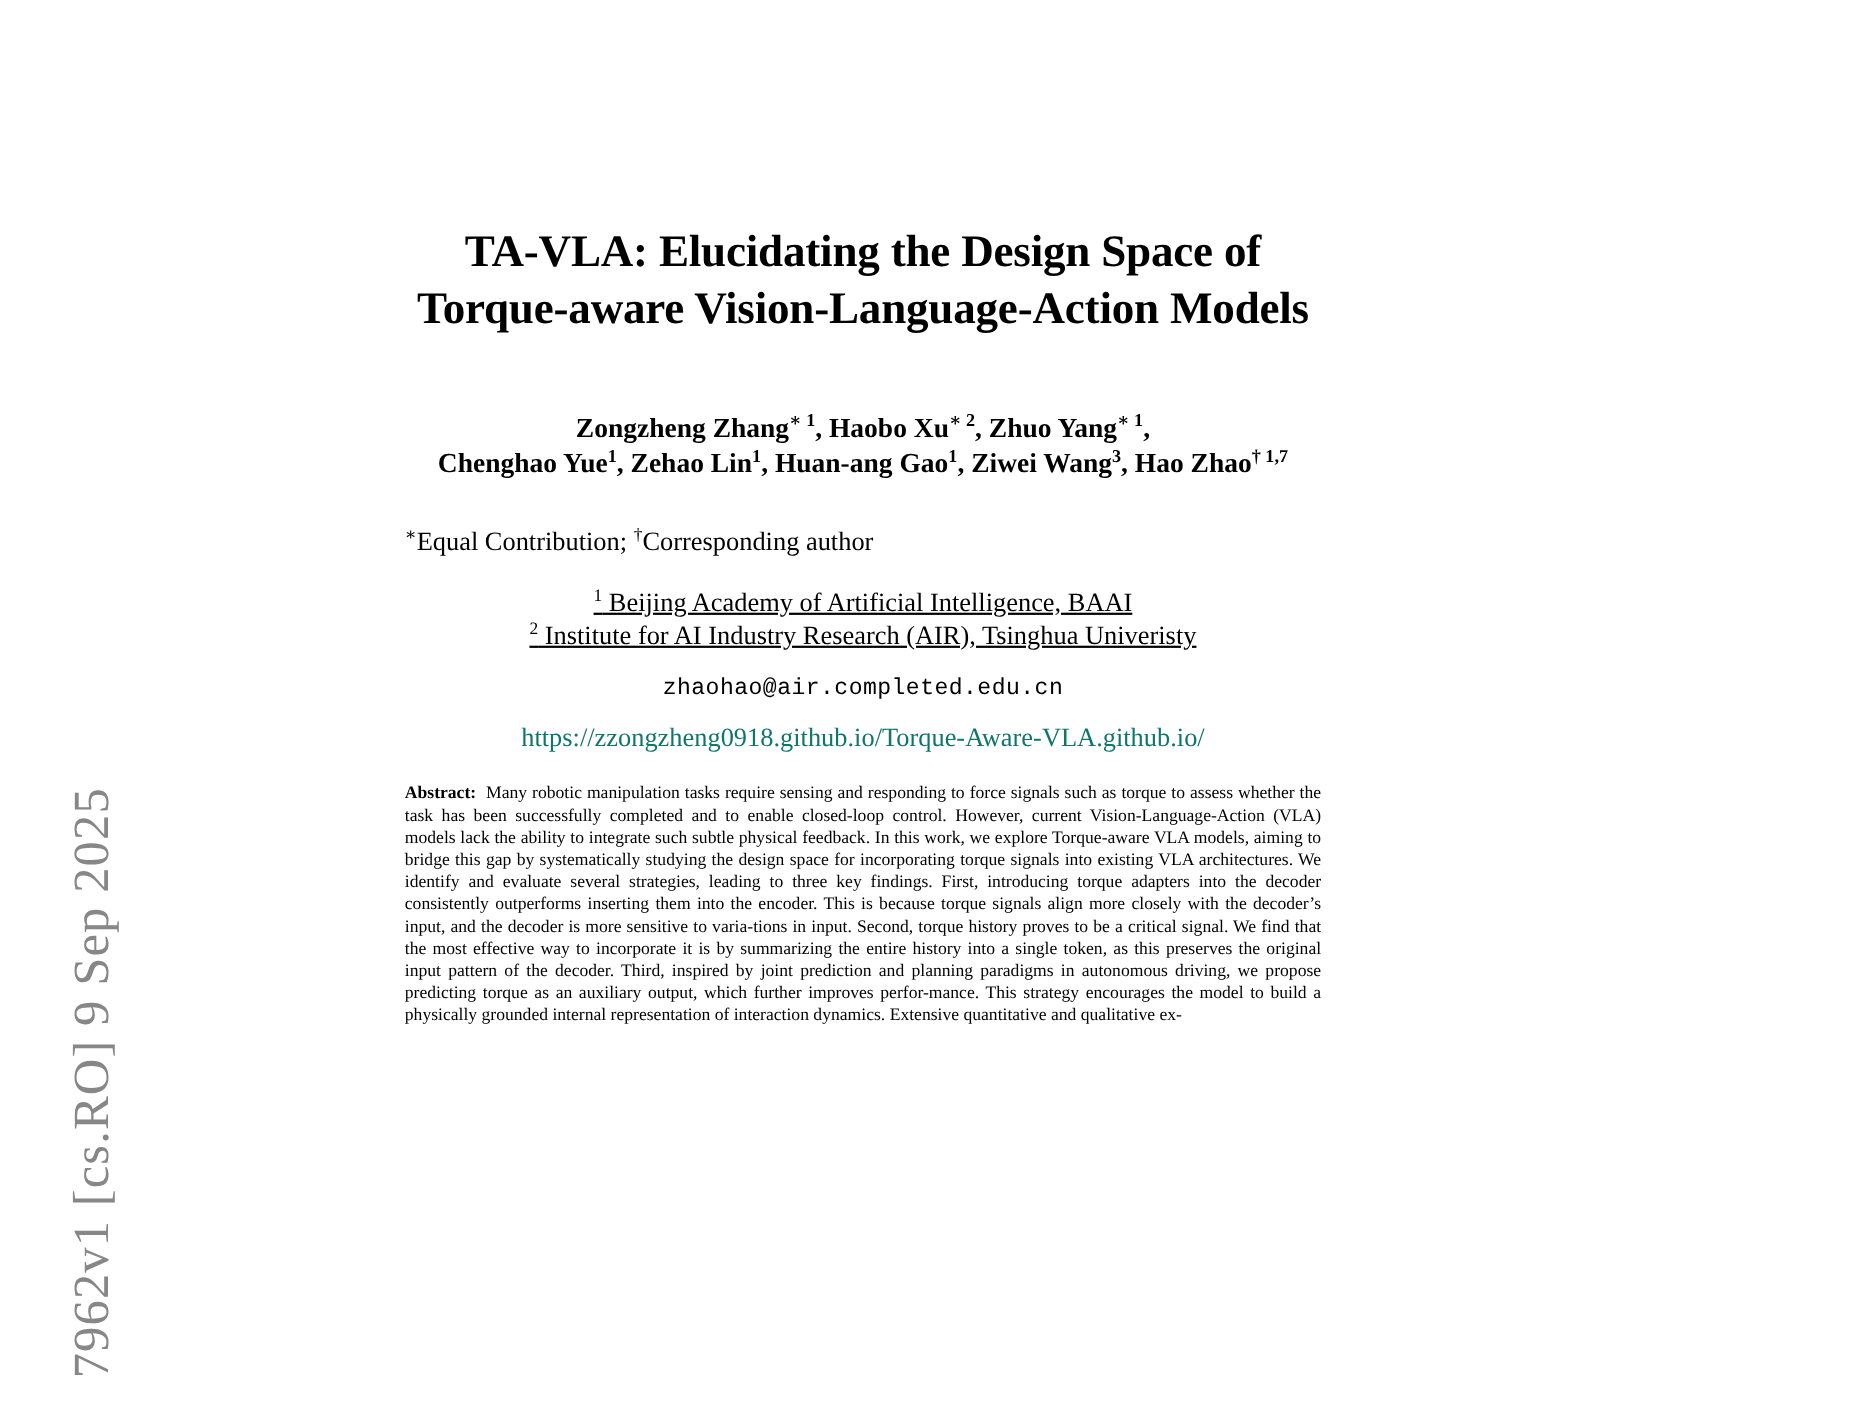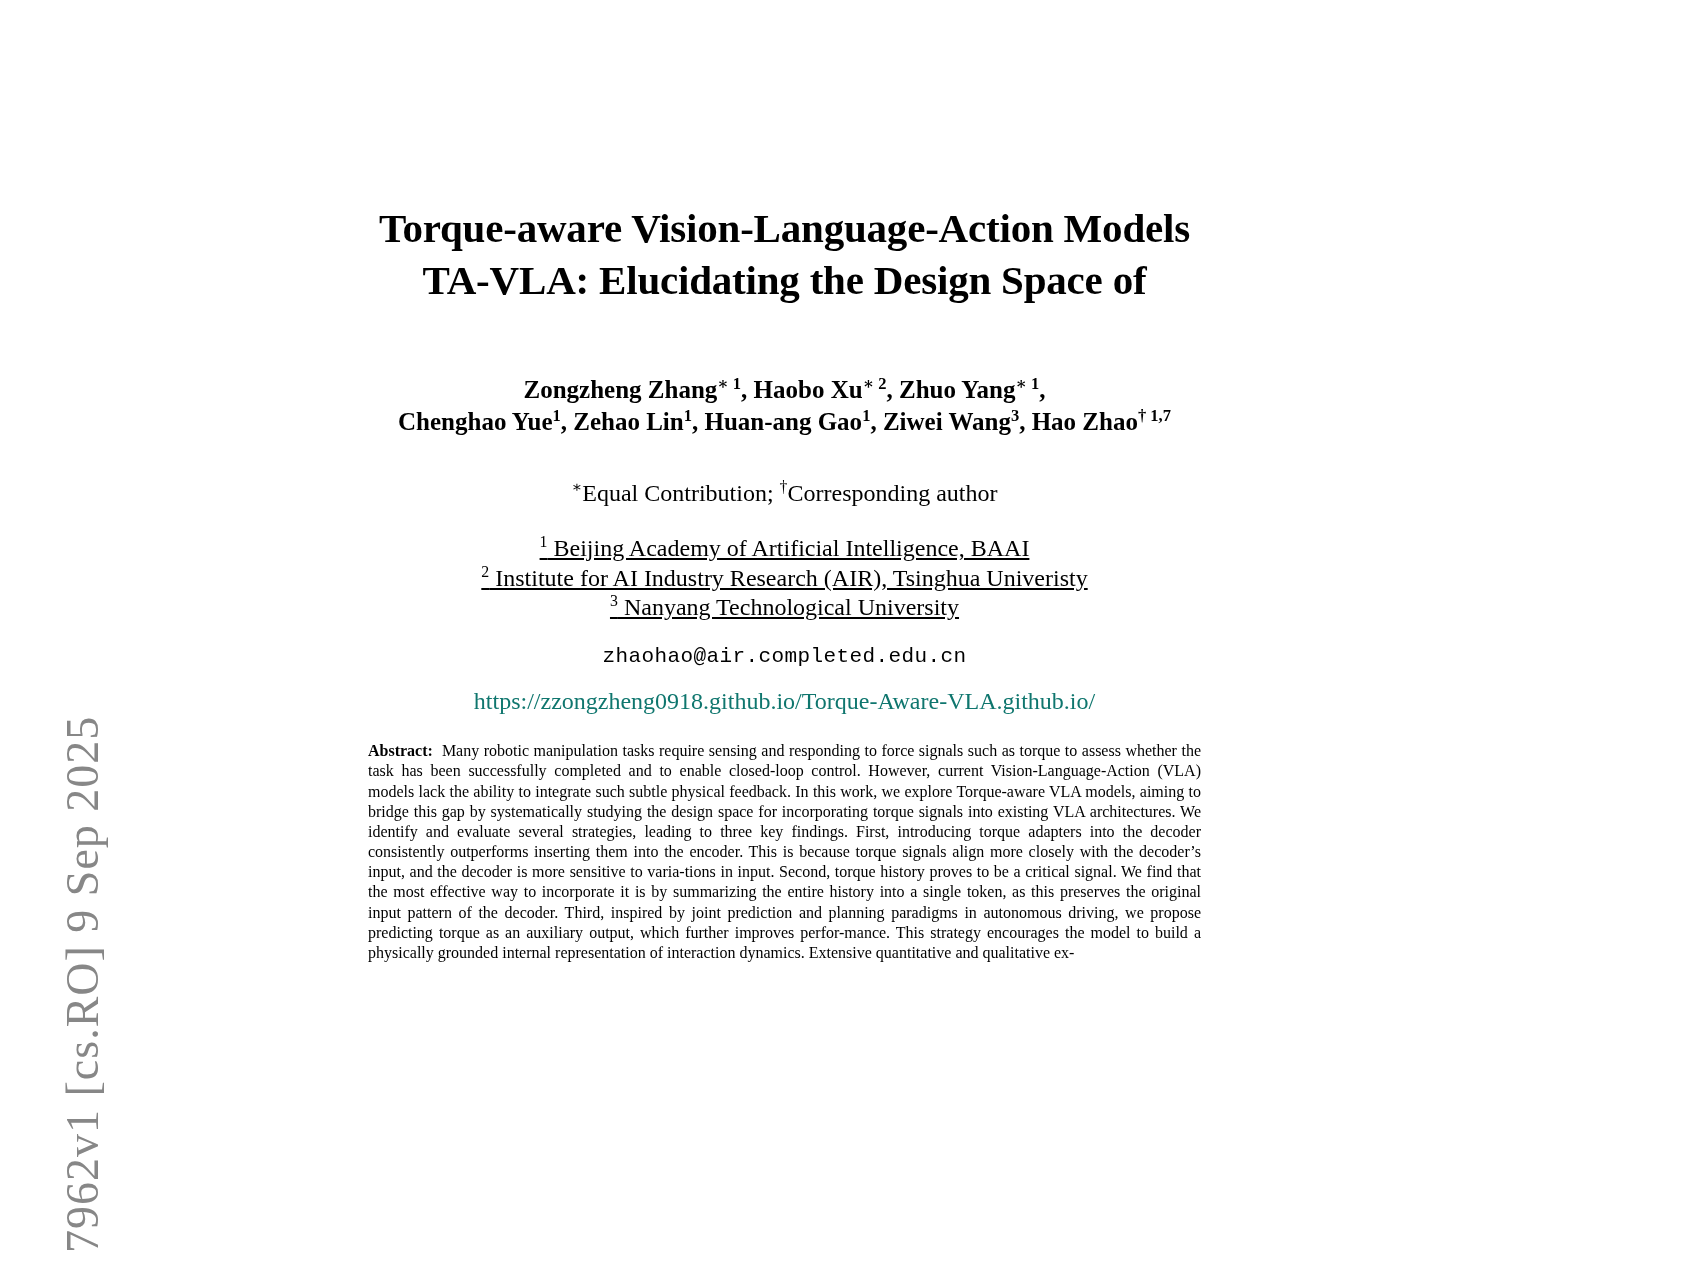--- a/index.html
+++ b/index.html
@@ -78,21 +78,21 @@
     vertical-align: super;
     line-height: 0;
   }
   #authors sup { font-weight: bold; }
 
   
   #contrib-note {
     margin: 0;
     padding-top: 29px;
     font-size: 24px;
-    text-align: center;
+    text-align: left;
     line-height: 1.2;
   }
 
   
   #affiliations {
     margin: 0;
     padding-top: 26px;
     font-size: 24px;
     text-align: center;
     line-height: 1.24;
@@ -139,35 +139,34 @@
   }
 </style>
 </head>
 <body>
 
 <div id="arxiv-stamp" style="color: rgb(135, 135, 135);">7962v1  [cs.RO]  9 Sep 2025</div>
 
 <div id="paper">
 
   <h1 id="title">
+    <span class="tline tline-1">TA-VLA: Elucidating the Design Space of</span>
     <span class="tline tline-2">Torque-aware Vision-Language-Action Models</span>
-    <span class="tline tline-1">TA-VLA: Elucidating the Design Space of</span>
   </h1>
 
   <div id="authors">
     <span class="aline aline-1">Zongzheng Zhang<sup>∗ 1</sup>, Haobo Xu<sup>∗ 2</sup>, Zhuo Yang<sup>∗ 1</sup>,</span>
     <span class="aline aline-2">Chenghao Yue<sup>1</sup>, Zehao Lin<sup>1</sup>, Huan-ang Gao<sup>1</sup>, Ziwei Wang<sup>3</sup>, Hao Zhao<sup>† 1,7</sup></span>
   </div>
 
   <div id="contrib-note"><sup>∗</sup>Equal Contribution; <sup>†</sup>Corresponding author</div>
 
   <div id="affiliations">
       <span class="affline"><sup>1</sup> Beijing Academy of Artificial Intelligence, BAAI</span>
       <span class="affline"><sup>2</sup> Institute for AI Industry Research (AIR), Tsinghua Univeristy</span>
-      <span class="affline"><sup>3</sup> Nanyang Technological University</span>
     </div>
 
   <div id="email">zhaohao@air.completed.edu.cn</div>
 
   <a id="project-url" href="#" style="color: #0f766e;">https://zzongzheng0918.github.io/Torque-Aware-VLA.github.io/</a>
 
   <div id="abstract">
     <span id="abstract-label">Abstract:</span><span id="abstract-body">Many robotic manipulation tasks require sensing and responding to force signals such as torque to assess whether the task has been successfully completed and to enable closed-loop control. However, current Vision-Language-Action (VLA) models lack the ability to integrate such subtle physical feedback. In this work, we explore Torque-aware VLA models, aiming to bridge this gap by systematically studying the design space for incorporating torque signals into existing VLA architectures. We identify and evaluate several strategies, leading to three key findings. First, introducing torque adapters into the decoder consistently outperforms inserting them into the encoder. This is because torque signals align more closely with the decoder’s input, and the decoder is more sensitive to varia-tions in input. Second, torque history proves to be a critical signal. We find that the most effective way to incorporate it is by summarizing the entire history into a single token, as this preserves the original input pattern of the decoder. Third, inspired by joint prediction and planning paradigms in autonomous driving, we propose predicting torque as an auxiliary output, which further improves perfor-mance. This strategy encourages the model to build a physically grounded internal representation of interaction dynamics. Extensive quantitative and qualitative ex-</span>
   </div>
 

